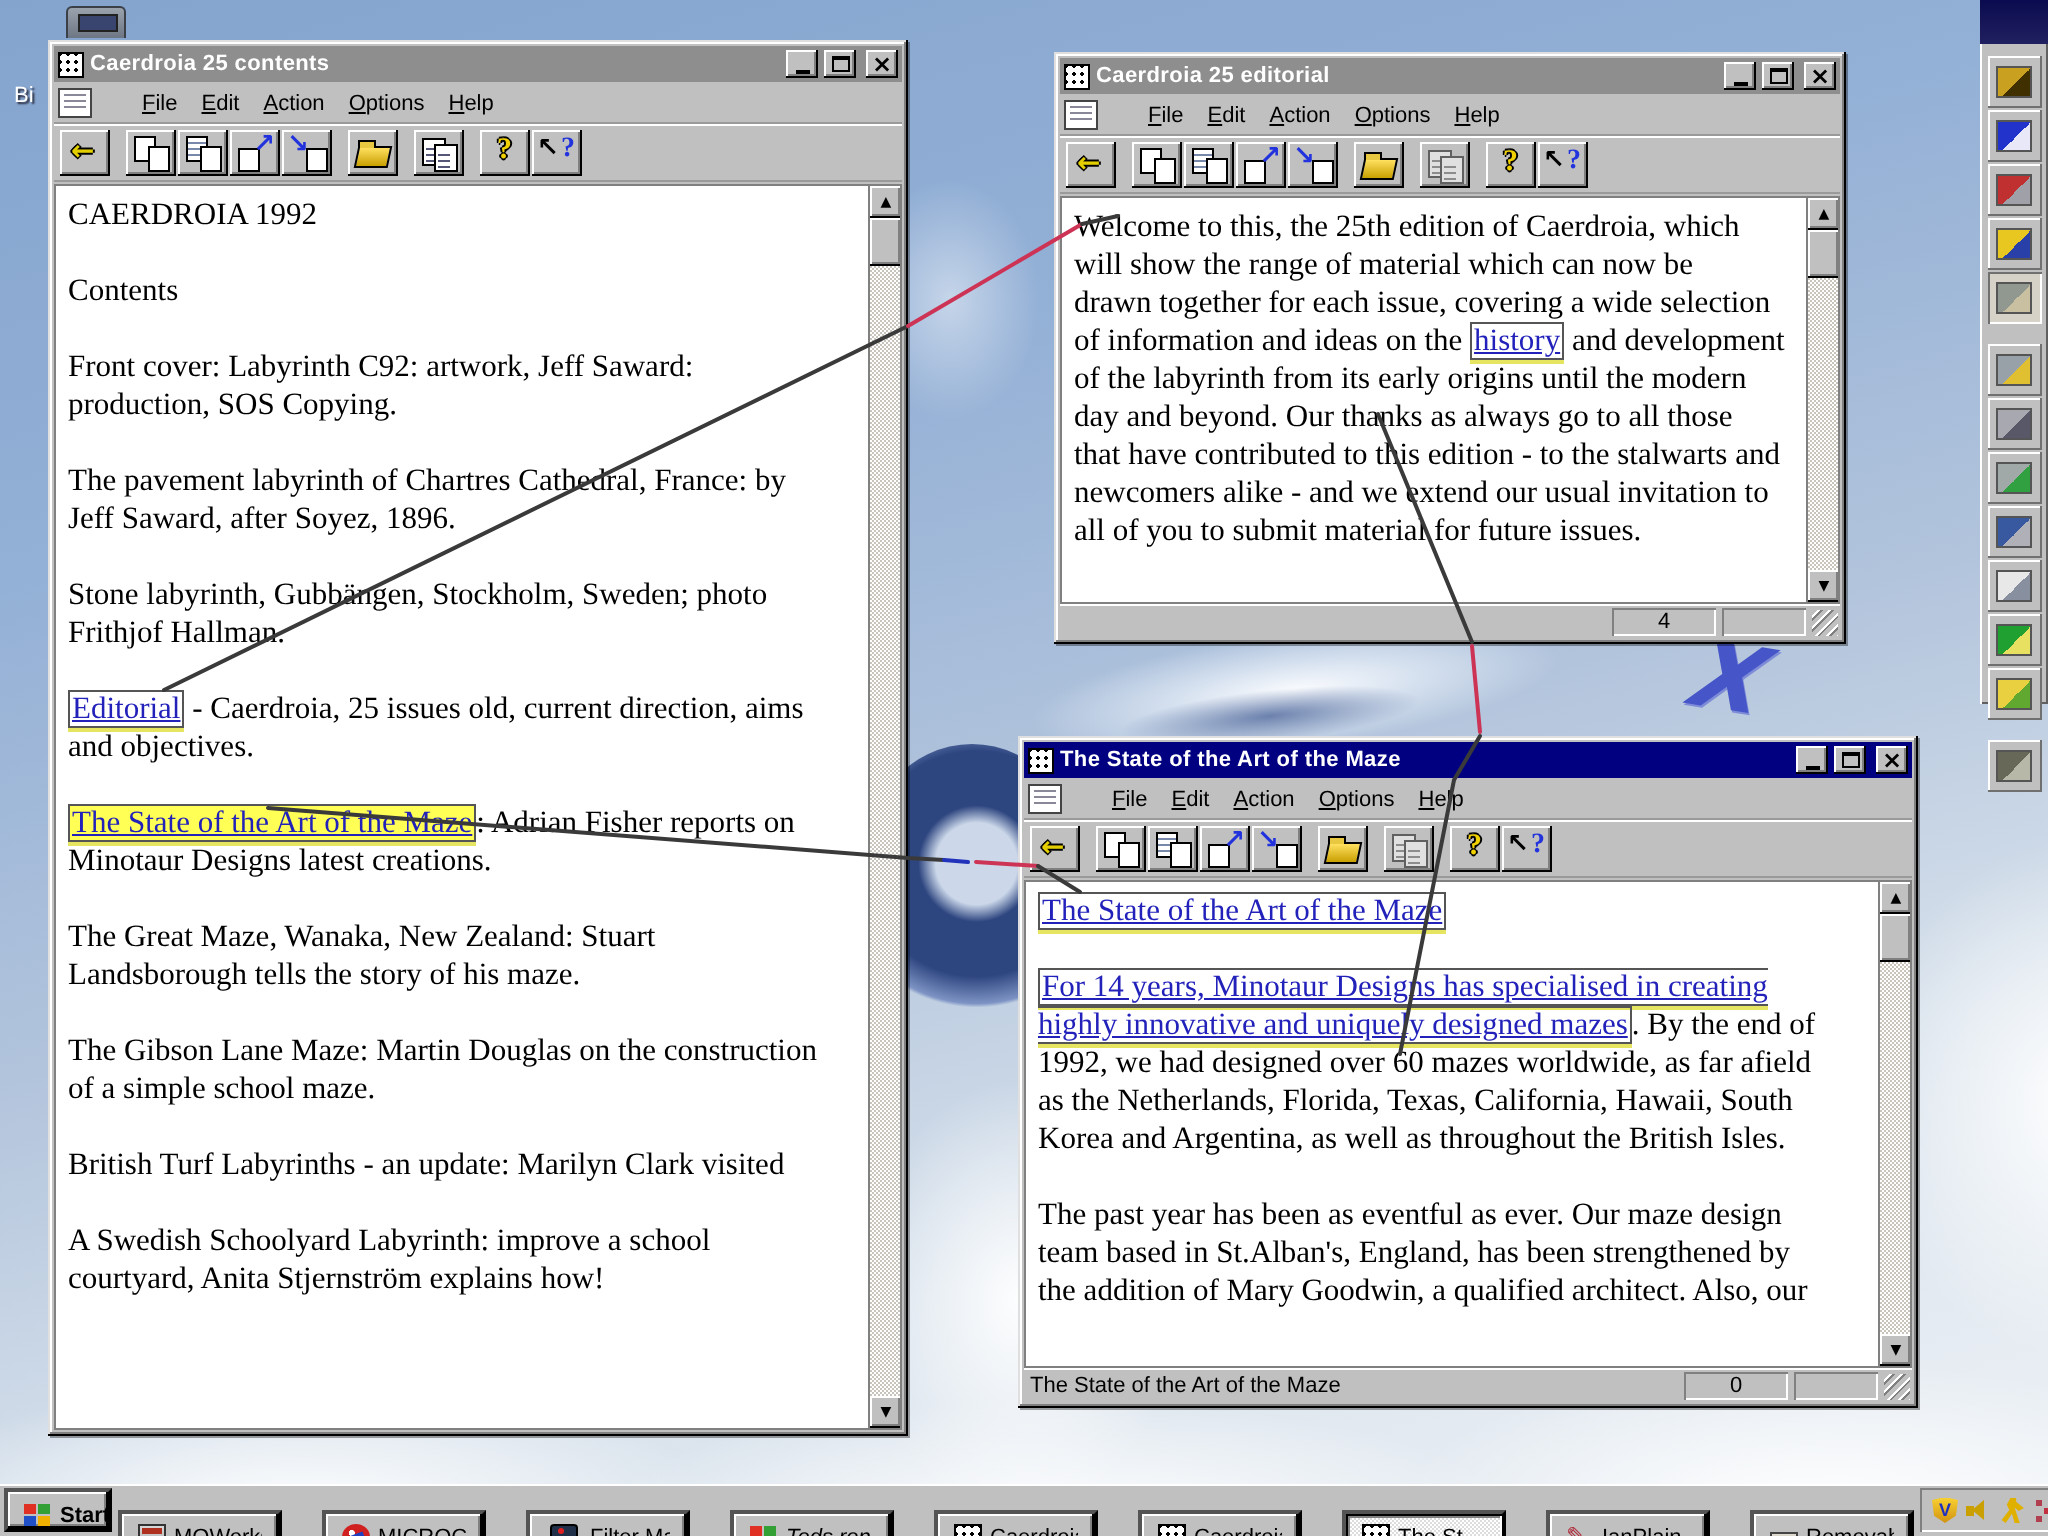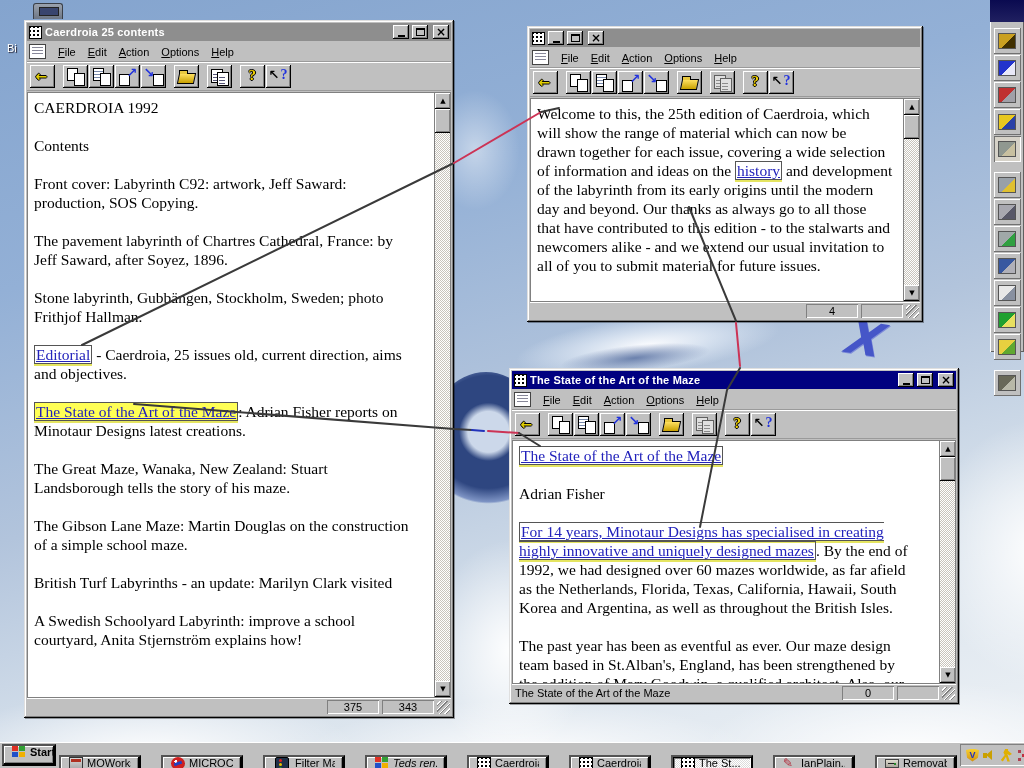--- a/index.html
+++ b/index.html
@@ -37,21 +37,21 @@
   .title-text{color:#fff;font-weight:bold;font-size:11px;flex:1;white-space:nowrap;overflow:hidden;letter-spacing:.2px;}
   .tb-btn{width:16px;height:14px;display:flex;align-items:center;justify-content:center;background:#c0c0c0;
     box-shadow:inset -1px -1px 0 #000,inset 1px 1px 0 #fff,inset -2px -2px 0 #808080;font-size:10px;}
   .glyph-min{width:7px;height:2px;background:#000;margin-top:7px;}
   .glyph-max{width:9px;height:8px;border:1px solid #000;border-top:2px solid #000;}
   .glyph-close{font:bold 12px "DejaVu Sans",sans-serif;line-height:10px;}
 
   .hdoc{width:13px;height:13px;background:#fff;border:1px solid #000;flex:0 0 13px;
     background-image:radial-gradient(#000 .8px,transparent .9px);background-size:4px 4px;background-position:2px 2px;}
 
-  .menubar{height:21px;display:flex;align-items:center;gap:2px;padding:0 2px;border-bottom:1px solid #9a9a9a;flex:0 0 21px;}
+  .menubar{height:21px;display:flex;align-items:center;gap:15px;padding:0 2px;border-bottom:1px solid #9a9a9a;flex:0 0 21px;}
   .mdoc{width:17px;height:15px;background:#fff;border:1px solid #444;margin-right:4px;position:relative;}
   .mdoc::before{content:"";position:absolute;left:2px;top:2px;right:2px;bottom:2px;
     background:repeating-linear-gradient(#889 0 1px,transparent 1px 3px);}
   .mi{font-size:11px;padding:1px 6px;color:#000;}
   .mi u{text-decoration:underline;}
 
   .toolbar{height:29px;display:flex;align-items:center;padding:2px 3px;border-top:1px solid #fff;
     border-bottom:1px solid #9a9a9a;flex:0 0 29px;}
   .tbtn{width:25px;height:23px;margin-right:1px;display:flex;align-items:center;justify-content:center;
     background:#c0c0c0;box-shadow:inset -1px -1px 0 #000,inset 1px 1px 0 #fff,inset -2px -2px 0 #808080;position:relative;}
@@ -123,21 +123,21 @@
   #launcher .cap{width:100%;height:22px;background:linear-gradient(#0a0a50,#202060);flex:0 0 22px;margin-bottom:6px;}
   .lbtn{width:27px;height:26px;margin-bottom:1px;display:flex;align-items:center;justify-content:center;flex:0 0 26px;
     background:#c0c0c0;box-shadow:inset -1px -1px 0 #707070,inset 1px 1px 0 #fff;}
   .lbtn.pressed{background:#d6d2c8;box-shadow:inset 1px 1px 0 #707070,inset -1px -1px 0 #fff;}
   .lbtn.gap{margin-top:9px;}
   .ltile{width:18px;height:16px;border:1px solid #555;}
 
   
   #taskbar{position:absolute;left:0;right:0;bottom:0;height:26px;background:#c0c0c0;z-index:7;
     box-shadow:inset 0 1px 0 #fff;display:flex;align-items:center;padding:2px;gap:3px;}
-  .task-btn{height:22px;display:flex;align-items:flex-start;gap:4px;padding:0 8px;background:#c0c0c0;overflow:hidden;
+  .task-btn{height:22px;display:flex;align-items:flex-end;gap:4px;padding:0 8px;background:#c0c0c0;overflow:hidden;
     box-shadow:inset -1px -1px 0 #000,inset 1px 1px 0 #fff,inset -2px -2px 0 #808080;font-size:11px;white-space:nowrap;}
   .task-btn.active{background:#e8e8e8;background-image:conic-gradient(#fff 25%,#dcdcdc 0 50%,#fff 0 75%,#dcdcdc 0);
     background-size:2px 2px;font-weight:normal;box-shadow:inset 1px 1px 0 #000,inset -1px -1px 0 #fff,inset 2px 2px 0 #808080;}
   #start-btn{width:54px;font-weight:bold;flex:0 0 54px;}
   .tb-item{width:82px;flex:0 0 82px;}
   .winflag{width:14px;height:12px;display:grid;grid-template-columns:6px 6px;grid-template-rows:5px 5px;gap:1px;flex:0 0 14px;}
   .winflag i{display:block;}
   .winflag i:nth-child(1){background:#e03024;} .winflag i:nth-child(2){background:#32a034;}
   .winflag i:nth-child(3){background:#2050c8;} .winflag i:nth-child(4){background:#f0b000;}
   .tic{flex:0 0 14px;width:14px;height:13px;position:relative;}
@@ -288,31 +288,26 @@
 Minotaur Designs latest creations.</span></div><div class="para"><span>The Great Maze, Wanaka, New Zealand: Stuart
 Landsborough tells the story of his maze.</span></div><div class="para"><span>The Gibson Lane Maze: Martin Douglas on the construction
 of a simple school maze.</span></div><div class="para"><span>British Turf Labyrinths - an update: Marilyn Clark visited</span></div><div class="para"><span>A Swedish Schoolyard Labyrinth: improve a school
 courtyard, Anita Stjernström explains how!</span></div></div>
     <div class="vscroll">
       <span class="sb-btn sb-up">▲</span>
       <span class="sb-thumb"></span>
       <span class="sb-btn sb-down">▼</span>
     </div>
   </div>
-  <div class="statusbar">
-    <span class="status-text"></span>
-    <span class="status-cell cell-a">375</span>
-    <span class="status-cell cell-b">343</span>
-    <span class="grip"></span>
-  </div>
 </div>
 
 <div class="win" id="win-editorial">
   <div class="titlebar">
     <span class="hdoc"></span>
+    <span class="title-text">Caerdroia 25 editorial</span>
     <span class="tb-btn">
         <span class="glyph-min"></span>
       </span>
     <span class="tb-btn">
         <span class="glyph-max"></span>
       </span>
     <span class="tb-btn" style="margin-left:2px;">
         <span class="glyph-close">×</span>
       </span>
   </div>
@@ -414,21 +409,21 @@
         <span class="ic ic-copy2"></span>
       </span>
       <span class="tbtn gap">
         <span class="ic ic-help"></span>
       </span>
       <span class="tbtn">
         <span class="ic ic-ctxhelp"></span>
       </span>
     </div>
   <div class="content">
-    <div class="textpane"><div class="para"><span class="pl">The State of the Art of the Maze</span></div><div class="para"><span>Adrian Fisher</span></div><div class="para"><span class="pl">For 14 years, Minotaur Designs has specialised in creating
+    <div class="textpane"><div class="para"><span class="pl">The State of the Art of the Maze</span></div><div class="para"><span class="pl">For 14 years, Minotaur Designs has specialised in creating
 highly innovative and uniquely designed mazes</span><span>. By the end of
 1992, we had designed over 60 mazes worldwide, as far afield
 as the Netherlands, Florida, Texas, California, Hawaii, South
 Korea and Argentina, as well as throughout the British Isles.</span></div><div class="para"><span>The past year has been as eventful as ever. Our maze design
 team based in St.Alban's, England, has been strengthened by
 the addition of Mary Goodwin, a qualified architect. Also, our</span></div></div>
     <div class="vscroll">
       <span class="sb-btn sb-up">▲</span>
       <span class="sb-thumb"></span>
       <span class="sb-btn sb-down">▼</span>

